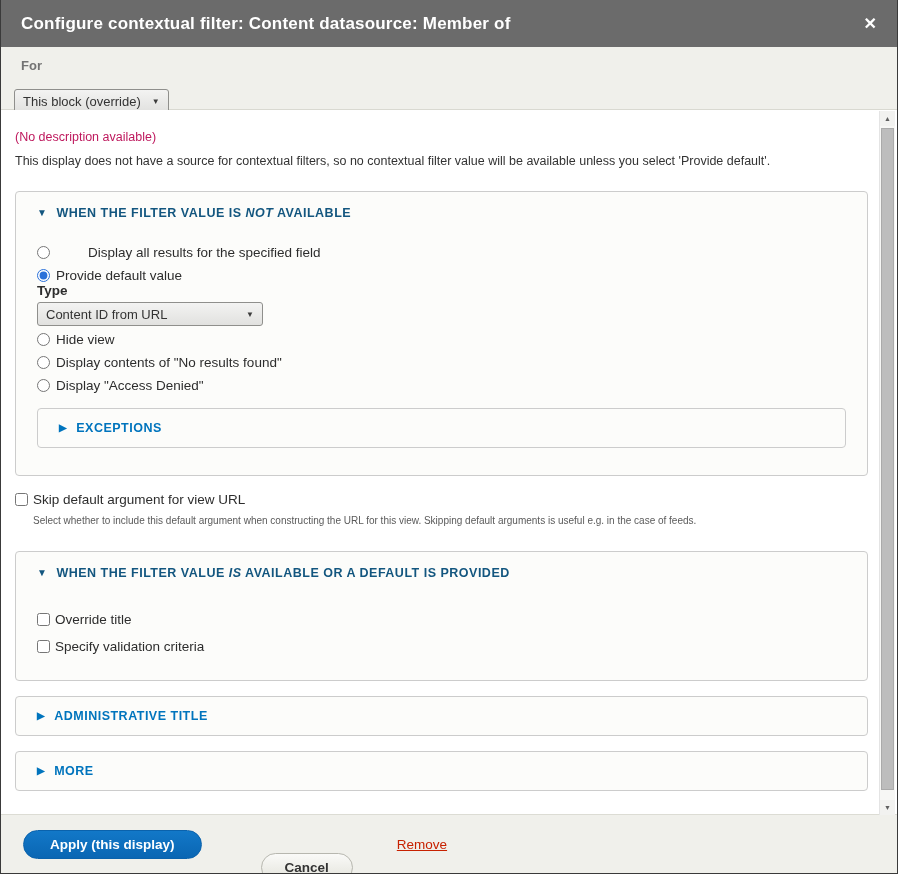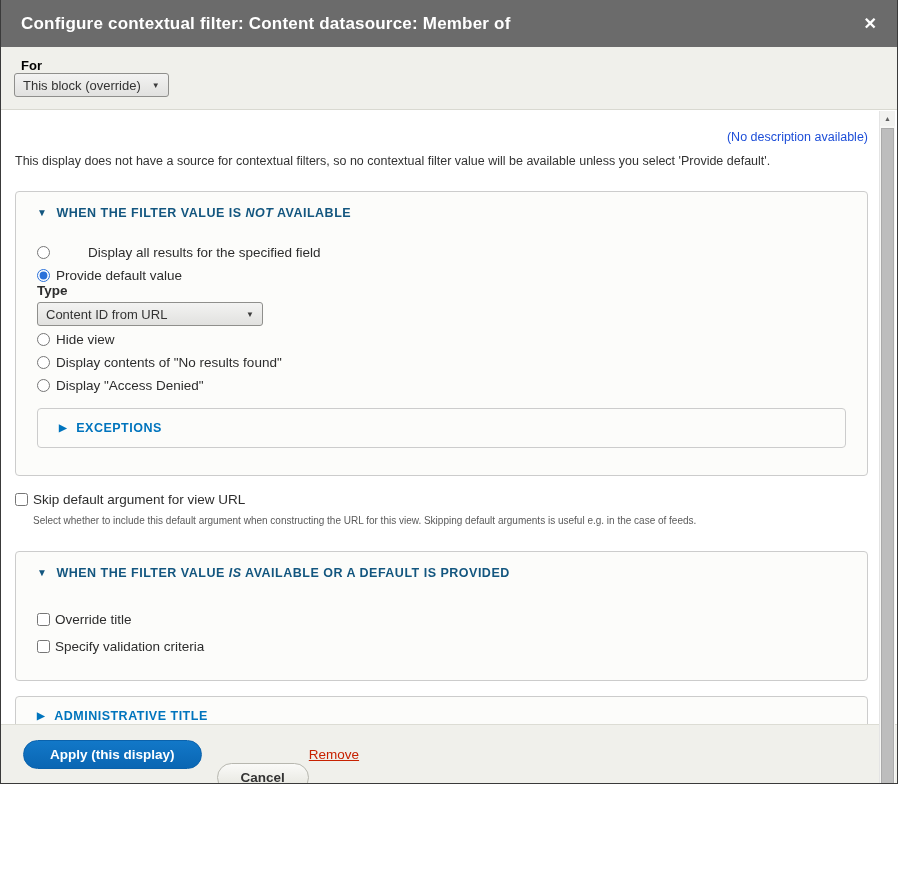--- a/index.html
+++ b/index.html
@@ -1,38 +1,38 @@
 <!DOCTYPE html>
 <html><head>
 <meta charset="utf-8">
 <style>
   html,body{margin:0;padding:0;background:#fff;}
   .modal{
-    position:relative;width:898px;height:784px;box-sizing:border-box;
+    position:relative;width:898px;height:874px;box-sizing:border-box;
     background:#fff;overflow:hidden;color:#333;
     font-family:"Liberation Sans",sans-serif;
     border:1px solid #3a3a3a;border-top:none;
   }
   
   .modal-header{height:47px;background:#6b6b6b;display:flex;align-items:center;padding:0 20px;box-sizing:border-box;}
   .modal-title{color:#fff;font-size:17px;font-weight:bold;letter-spacing:.2px;}
   .close-btn{margin-left:auto;color:#fff;font-size:16px;font-weight:bold;cursor:pointer;line-height:1;}
   
   .for-bar{height:63px;background:#f0f0eb;border-bottom:1px solid #d9d9d1;padding:9px 13px 0;box-sizing:border-box;}
-  .for-label{display:block;font-size:13px;font-weight:bold;margin:2px 0 0 7px;color:#000000;}
+  .for-label{display:block;font-size:13px;font-weight:bold;margin:2px 0 16px 7px;color:#737373;}
   .select{
     display:inline-flex;align-items:center;height:24px;padding:0 8px;box-sizing:border-box;
     background:linear-gradient(#f3f3f2,#e1e1df);border:1px solid #8f8f8c;border-radius:3px;
     font-size:13px;color:#333;cursor:pointer;
   }
   .select .arrow{font-size:8px;color:#3c3c3c;margin-left:11px;}
   .type-select{width:226px;justify-content:space-between;margin-top:4px;}
   
   .scroll-area{position:absolute;top:110px;left:0;right:0;bottom:59px;background:#fff;overflow:hidden;padding:0 29px 0 14px;box-sizing:border-box;}
-  .no-desc{margin:20px 0 8px;font-size:12.5px;color:#1d4ed8;text-align:right;}
+  .no-desc{margin:20px 0 8px;font-size:12.5px;color:#be185d;}
   .note{margin:10px 0 0;font-size:12.5px;color:#333;white-space:nowrap;}
   
   .panel{border:1px solid #ccc;border-radius:4px;background:#fcfcfa;margin-top:23px;}
   .panel-summary{display:flex;align-items:center;padding:14px 21px 0;cursor:pointer;
     font-size:12.5px;font-weight:bold;letter-spacing:.5px;color:#13567f;}
   .panel-summary .tri{font-size:10px;margin-right:9px;line-height:1;}
   .panel-summary em{font-style:italic;}
   .panel.collapsed{margin-top:15px;}
   .panel.collapsed .panel-summary{color:#0074bd;padding:12px 21px 12px;}
   .panel-body{padding:25px 21px 27px;}
@@ -44,21 +44,21 @@
   .opt-row input{width:13px;height:13px;margin:0 6px 0 0;accent-color:#2b71d9;cursor:pointer;flex:none;}
   .type-label{font-size:13.5px;font-weight:bold;margin-top:0;color:#2d2d2d;}
   .gap5{margin-top:6px;}
   .cb-row{display:flex;align-items:center;margin-top:16px;font-size:13.5px;color:#2d2d2d;}
   .cb-row input{width:13px;height:13px;margin:0 5px 0 0;cursor:pointer;flex:none;}
   .cb-desc{margin:7px 0 8px 18px;max-width:838px;font-size:10px;line-height:1.4;color:#5a5a5a;}
   .panel .cb-row{margin-top:12px;}
   .panel .cb-row.first{margin-top:32px;}
   .avail-body{padding:0 21px 26px;}
   
-  .modal-footer{position:absolute;left:0;right:0;bottom:0;height:59px;background:#f0f0eb;border-top:1px solid #dcdcd4;display:flex;align-items:center;padding:4px 22px;box-sizing:border-box;}
+  .modal-footer{position:absolute;left:0;right:0;bottom:0;height:59px;background:#f0f0eb;border-top:1px solid #dcdcd4;display:flex;align-items:center;padding:4px 22px;box-sizing:border-box;gap:44px;}
   .btn{height:29px;border-radius:15px;font-size:13.5px;font-weight:bold;cursor:pointer;font-family:"Liberation Sans",sans-serif;}
   .btn-primary{padding:0 26px;background:linear-gradient(#1278c8,#0a66b3);border:1px solid #0a62ac;color:#fff;}
   .btn-secondary{padding:0 23px;margin-left:15px;background:linear-gradient(#fafaf8,#e3e3db);border:1px solid #b7b7af;color:#333;margin-top:46px;}
   .remove-link{font-size:13.5px;color:#c72100;text-decoration:underline;cursor:pointer;}
   
   .scrollbar{position:absolute;top:111px;right:2px;width:16px;height:704px;background:#f7f7f5;border-left:1px solid #e4e4e4;box-sizing:border-box;}
   .scroll-btn{position:absolute;left:0;width:15px;height:15px;display:flex;align-items:center;justify-content:center;font-size:7px;color:#606060;cursor:pointer;background:#f2f2f0;}
   .scroll-btn.up{top:0;}
   .scroll-btn.down{bottom:0;}
   .scroll-thumb{position:absolute;left:1px;top:17px;width:13px;height:662px;background:#bdbdbd;border:1px solid #aaa;box-sizing:border-box;cursor:pointer;}

